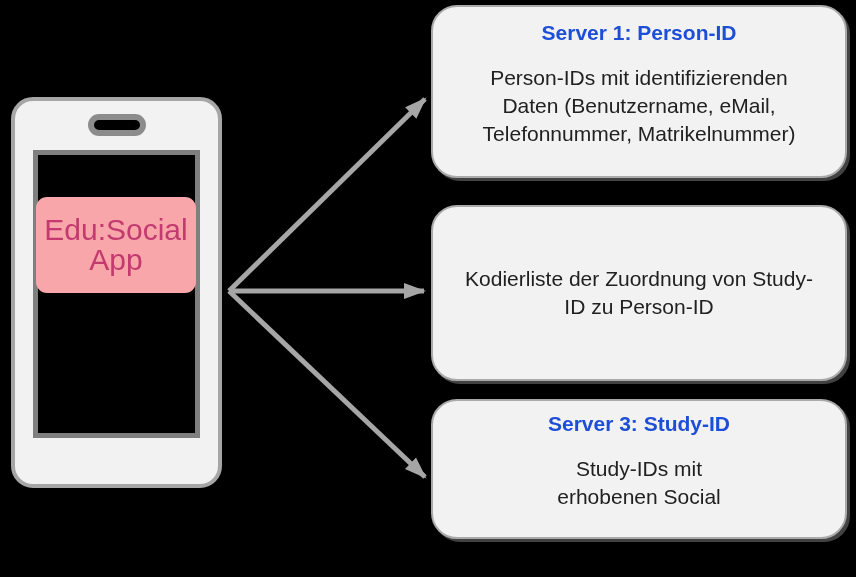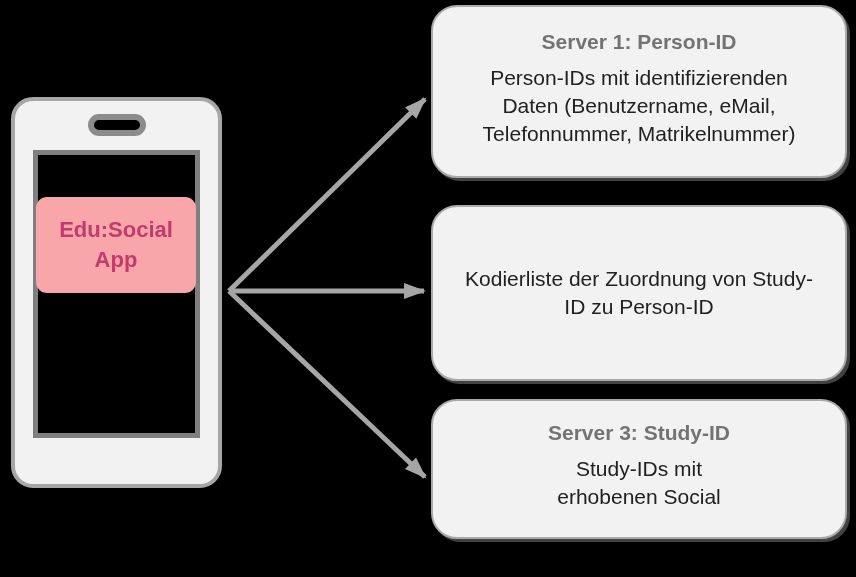--- a/index.html
+++ b/index.html
@@ -65,23 +65,23 @@
     height: 96px;
     background: #f9a6ab;
     border-radius: 11px;
     display: flex;
     align-items: center;
     justify-content: center;
     text-align: center;
   }
   .app-badge span {
     color: #c23a6e;
-    font-size: 22px;
+    font-size: 30px;
     line-height: 30px;
-    font-weight: bold;
+    font-weight: normal;
     white-space: pre-line;
   }
   
   .server-box {
     position: absolute;
     left: 431px;
     width: 416px;
     background: #f2f2f2;
     border: 2px solid #aaaaaa;
     border-radius: 26px;
@@ -95,24 +95,24 @@
     padding: 6px 12px;
   }
   #server-1 { top: 5px;   height: 173px; }
   #server-2 { top: 205px; height: 176px; }
   #server-3 { top: 399px; height: 140px; }
   .server-box h2 {
     margin: 0;
     font-size: 21px;
     line-height: 28px;
     font-weight: bold;
-    color: #737373;
+    color: #1d4ed8;
   }
   .server-box p {
-    margin: 8px;
+    margin: 17px;
     font-size: 21px;
     line-height: 28px;
     color: #212121;
     white-space: pre-line;
   }
 </style>
 </head>
 <body>
 
 <div id="canvas">

